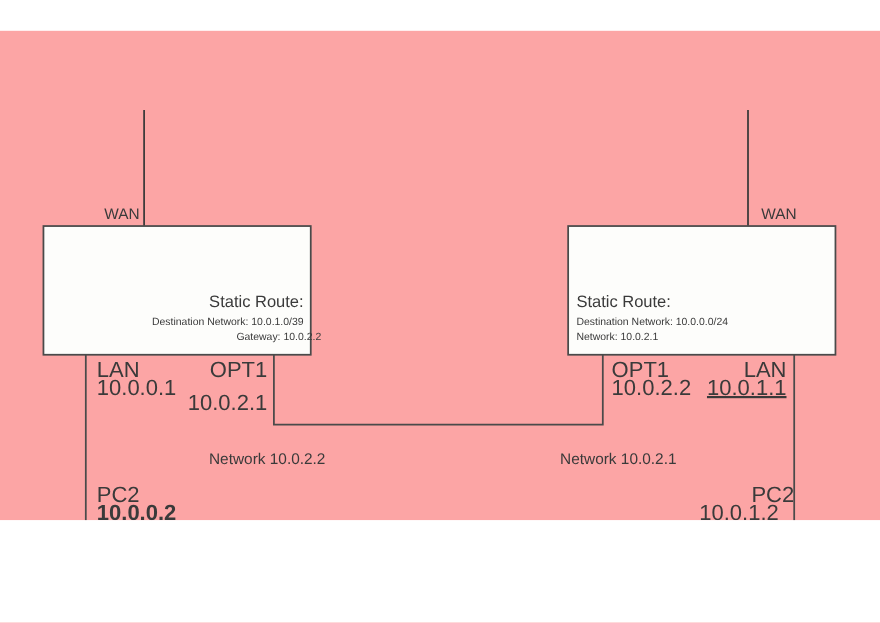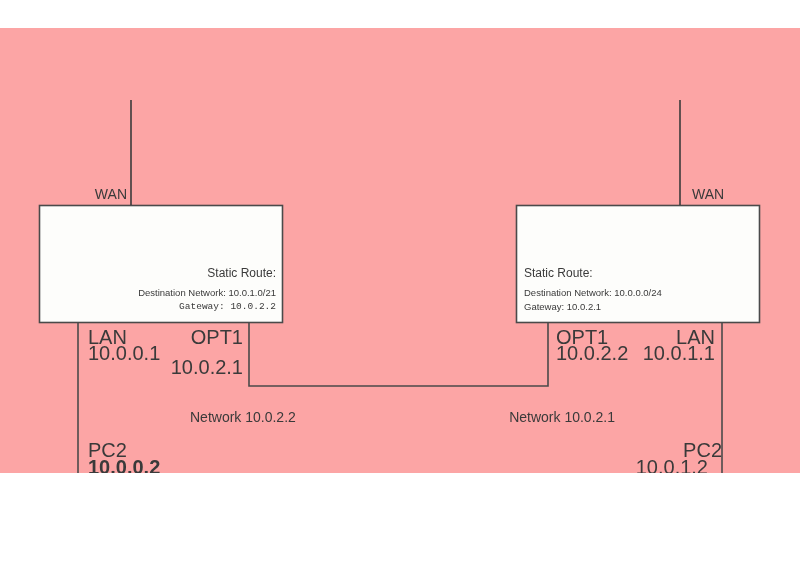--- a/index.html
+++ b/index.html
@@ -36,21 +36,21 @@
     font-size: 20px;
   }
   .lbl-gw {
     font-size: 14px;
   }
   .lbl-wan {
     font-size: 14px;
   }
   .rt-title {
     position: absolute;
-    font-size: 12px;
+    font-size: 15px;
     color: #3a3a3a;
     white-space: nowrap;
   }
   .rt-line {
     position: absolute;
     font-size: 9.5px;
     color: #3a3a3a;
     white-space: nowrap;
   }
   .align-r {
@@ -81,44 +81,44 @@
 
     <polyline points="249,294 249,358 548,358 548,294" fill="none" stroke="#4a4a4a" stroke-width="1.6"></polyline>
 
     <rect x="52.5" y="452.5" width="56" height="39" fill="#fdfdfb" stroke="#4a4a4a" stroke-width="1.6"></rect>
     <rect x="694.5" y="452.5" width="56" height="39" fill="#fdfdfb" stroke="#4a4a4a" stroke-width="1.6"></rect>
   </svg>
 
   <div class="lbl lbl-wan align-r" style="right:673px; top:158px;">WAN</div>
 
   <div class="rt-title align-r" style="right:524px; top:238px;">Static Route:</div>
-  <div class="rt-line align-r" style="right:524px; top:259px;">Destination Network: 10.0.1.0/21</div>
-  <div class="rt-line align-r" style="right:524px; top:273px;font-family:Liberation Mono, monospace;">Gateway: 10.0.2.2</div>
+  <div class="rt-line align-r" style="right:524px; top:259px;">Destination Network: 10.0.1.0/39</div>
+  <div class="rt-line align-r" style="right:508px; top:273px;">Gateway: 10.0.2.2</div>
 
   <div class="lbl lbl-port align-l" style="left:88px; top:298px;">LAN</div>
   <div class="lbl lbl-port align-l" style="left:88px; top:314px;">10.0.0.1</div>
 
   <div class="lbl lbl-port align-r" style="right:557px; top:298px;">OPT1</div>
   <div class="lbl lbl-port align-r" style="right:557px; top:328px;">10.0.2.1</div>
 
   <div class="lbl lbl-gw align-l" style="left:190px; top:381px;">Network 10.0.2.2</div>
 
   <div class="lbl lbl-port align-l" style="left:88px; top:411px;">PC2</div>
   <div class="lbl lbl-port align-l" style="left:88px; top:428px;font-weight:bold;">10.0.0.2</div>
 
   <div class="lbl lbl-wan align-l" style="left:692px; top:158px;">WAN</div>
 
   <div class="rt-title align-l" style="left:524px; top:238px;">Static Route:</div>
   <div class="rt-line align-l" style="left:524px; top:259px;">Destination Network: 10.0.0.0/24</div>
-  <div class="rt-line align-l" style="left:524px; top:273px;">Gateway: 10.0.2.1</div>
+  <div class="rt-line align-l" style="left:524px; top:273px;">Network: 10.0.2.1</div>
 
   <div class="lbl lbl-port align-l" style="left:556px; top:298px;">OPT1</div>
   <div class="lbl lbl-port align-l" style="left:556px; top:314px;">10.0.2.2</div>
 
   <div class="lbl lbl-port align-r" style="right:85px; top:298px;">LAN</div>
-  <div class="lbl lbl-port align-r" style="right:85px; top:314px;">10.0.1.1</div>
+  <div class="lbl lbl-port align-r" style="right:85px; top:314px;text-decoration:underline;">10.0.1.1</div>
 
   <div class="lbl lbl-gw align-r" style="right:185px; top:381px;">Network 10.0.2.1</div>
 
   <div class="lbl lbl-port align-r" style="right:78px; top:411px;">PC2</div>
   <div class="lbl lbl-port align-r" style="right:92px; top:428px;">10.0.1.2</div>
 
 </div>
 
 </body></html>

